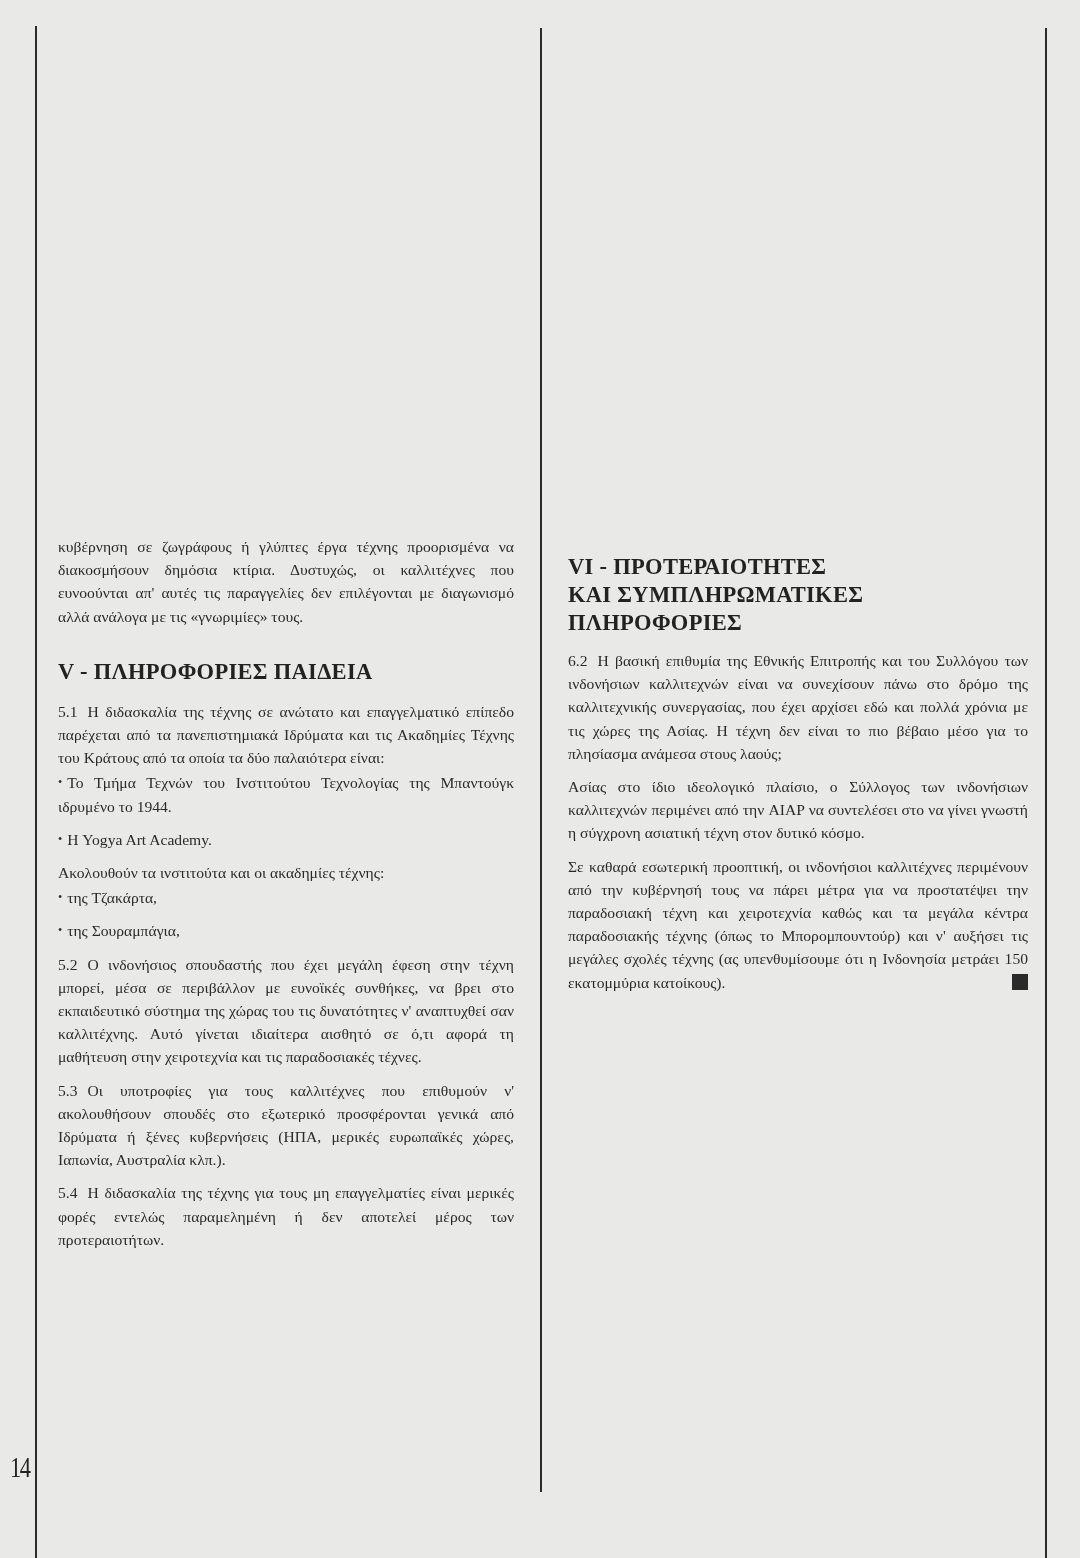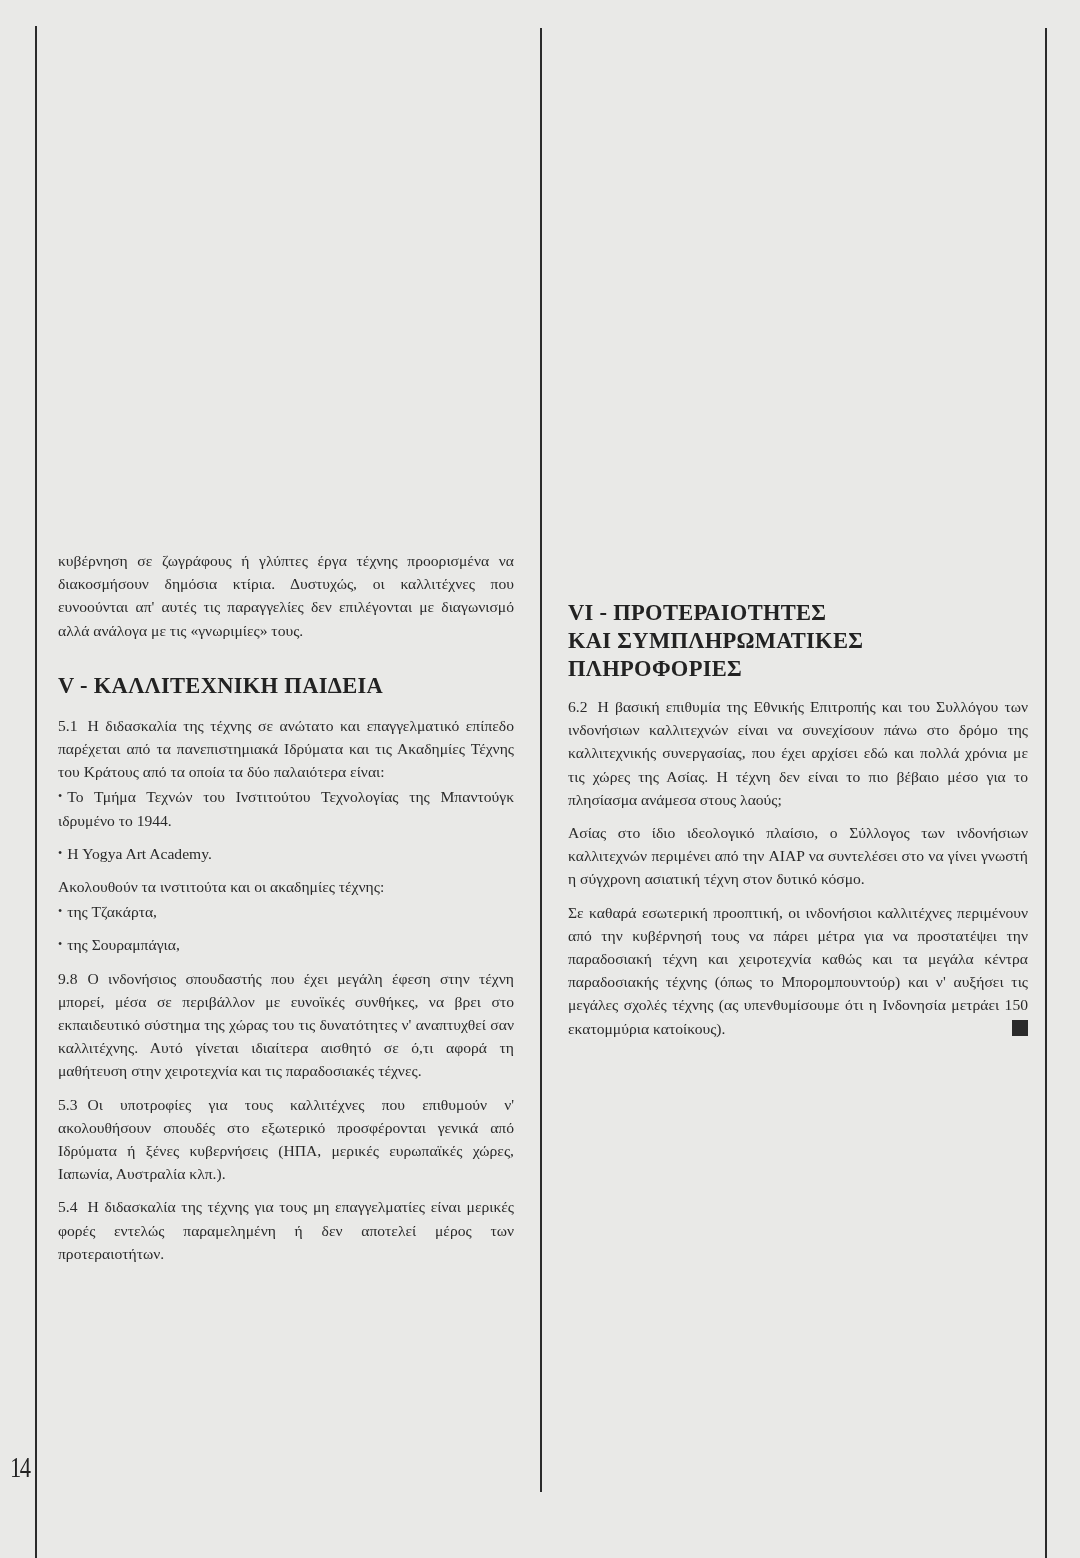--- a/index.html
+++ b/index.html
@@ -12,22 +12,22 @@
   .rule { position:absolute; width:2px; background:#2b2b2b; }
   #rule-left { left:35px; top:26px; bottom:0; }
   #rule-mid { left:540px; top:28px; height:1464px; }
   #rule-right { left:1045px; top:28px; bottom:0; }
   .page-num {
     position:absolute; left:10px; top:1450px;
     font-size:30px; font-family:"Liberation Serif", serif; color:#222;
     letter-spacing:-2px; transform:scaleX(0.75); transform-origin:left;
   }
   .col { position:absolute; font-size:15.6px; line-height:23.2px; text-align:justify; }
-  #col-left { left:58px; top:549px; width:456px; }
-  #col-right { left:568px; top:549px; width:460px;margin-top:46px; }
+  #col-left { left:58px; top:535px; width:456px; }
+  #col-right { left:568px; top:549px; width:460px; }
   p { margin:0 0 10px 0; }
   p.tight { margin-bottom:2px; }
   h2 { font-weight:bold; margin:0; color:#222; }
   #heading-v { font-size:22.5px; line-height:28px; margin:30px 0 14px 0; letter-spacing:0.3px; }
   #heading-vi { font-size:22.5px; line-height:28px; margin:4px 0 12px 0; letter-spacing:0.3px; }
   .num { font-weight:normal; margin-right:10px; }
   .bullet::before { content:"•"; font-size:12px; vertical-align:top; margin-right:5px; }
   .end-mark {
     display:inline-block; width:16px; height:16px; background:#2a2a2a;
     float:right; margin-top:3px;
@@ -38,30 +38,30 @@
 
 <div class="rule" id="rule-left"></div>
 <div class="rule" id="rule-mid"></div>
 <div class="rule" id="rule-right"></div>
 
 <div class="page-num">14</div>
 
 <div class="col" id="col-left">
   <p>κυβέρνηση σε ζωγράφους ή γλύπτες έργα τέχνης προορισμένα να διακοσμήσουν δημόσια κτίρια. Δυστυχώς, οι καλλιτέχνες που ευνοούνται απ' αυτές τις παραγγελίες δεν επιλέγονται με διαγωνισμό αλλά ανάλογα με τις «γνωριμίες» τους.</p>
 
-  <h2 id="heading-v">V - ΚΑΛΛΙΤΕΧΝΙΚΗ ΠΑΙΔΕΙΑ</h2>
+  <h2 id="heading-v">V - ΠΛΗΡΟΦΟΡΙΕΣ ΠΑΙΔΕΙΑ</h2>
 
   <p class="tight"><span class="num">5.1</span><span>Η διδασκαλία της τέχνης σε ανώτατο και επαγγελματικό επίπεδο παρέχεται από τα πανεπιστημιακά Ιδρύματα και τις Ακαδημίες Τέχνης του Κράτους από τα οποία τα δύο παλαιότερα είναι:</span></p>
   <p class="bullet">Το Τμήμα Τεχνών του Ινστιτούτου Τεχνολογίας της Μπαντούγκ ιδρυμένο το 1944.</p>
   <p class="bullet">Η Yogya Art Academy.</p>
   <p class="tight">Ακολουθούν τα ινστιτούτα και οι ακαδημίες τέχνης:</p>
   <p class="bullet">της Τζακάρτα,</p>
   <p class="bullet">της Σουραμπάγια,</p>
 
-  <p><span class="num">9.8</span><span>Ο ινδονήσιος σπουδαστής που έχει μεγάλη έφεση στην τέχνη μπορεί, μέσα σε περιβάλλον με ευνοϊκές συνθήκες, να βρει στο εκπαιδευτικό σύστημα της χώρας του τις δυνατότητες ν' αναπτυχθεί σαν καλλιτέχνης. Αυτό γίνεται ιδιαίτερα αισθητό σε ό,τι αφορά τη μαθήτευση στην χειροτεχνία και τις παραδοσιακές τέχνες.</span></p>
+  <p><span class="num">5.2</span><span>Ο ινδονήσιος σπουδαστής που έχει μεγάλη έφεση στην τέχνη μπορεί, μέσα σε περιβάλλον με ευνοϊκές συνθήκες, να βρει στο εκπαιδευτικό σύστημα της χώρας του τις δυνατότητες ν' αναπτυχθεί σαν καλλιτέχνης. Αυτό γίνεται ιδιαίτερα αισθητό σε ό,τι αφορά τη μαθήτευση στην χειροτεχνία και τις παραδοσιακές τέχνες.</span></p>
   <p><span class="num">5.3</span><span>Οι υποτροφίες για τους καλλιτέχνες που επιθυμούν ν' ακολουθήσουν σπουδές στο εξωτερικό προσφέρονται γενικά από Ιδρύματα ή ξένες κυβερνήσεις (ΗΠΑ, μερικές ευρωπαϊκές χώρες, Ιαπωνία, Αυστραλία κλπ.).</span></p>
   <p><span class="num">5.4</span><span>Η διδασκαλία της τέχνης για τους μη επαγγελματίες είναι μερικές φορές εντελώς παραμελημένη ή δεν αποτελεί μέρος των προτεραιοτήτων.</span></p>
 </div>
 
 <div class="col" id="col-right">
   <h2 id="heading-vi">
     <div>VI - ΠΡΟΤΕΡΑΙΟΤΗΤΕΣ</div>
     <div>ΚΑΙ ΣΥΜΠΛΗΡΩΜΑΤΙΚΕΣ</div>
     <div>ΠΛΗΡΟΦΟΡΙΕΣ</div>
   </h2>

